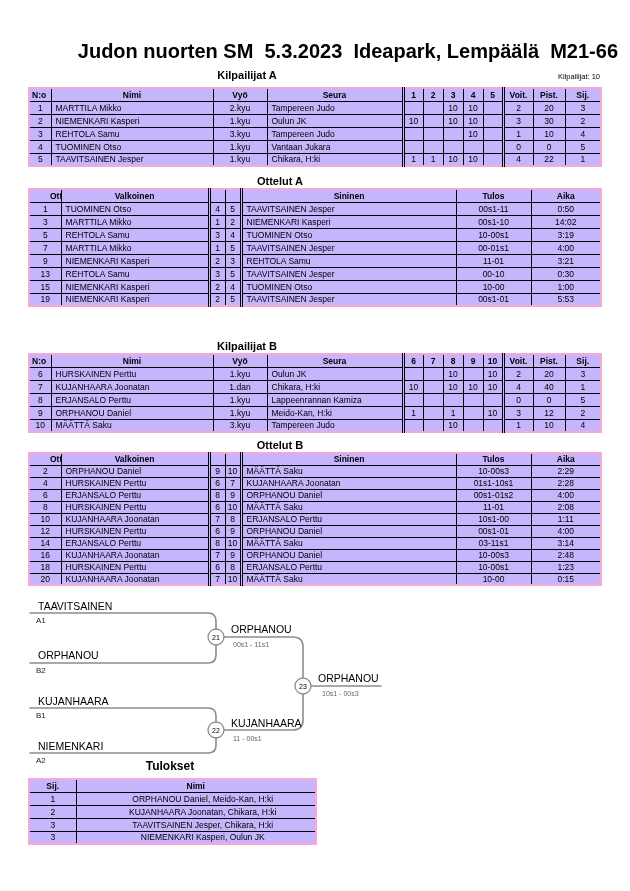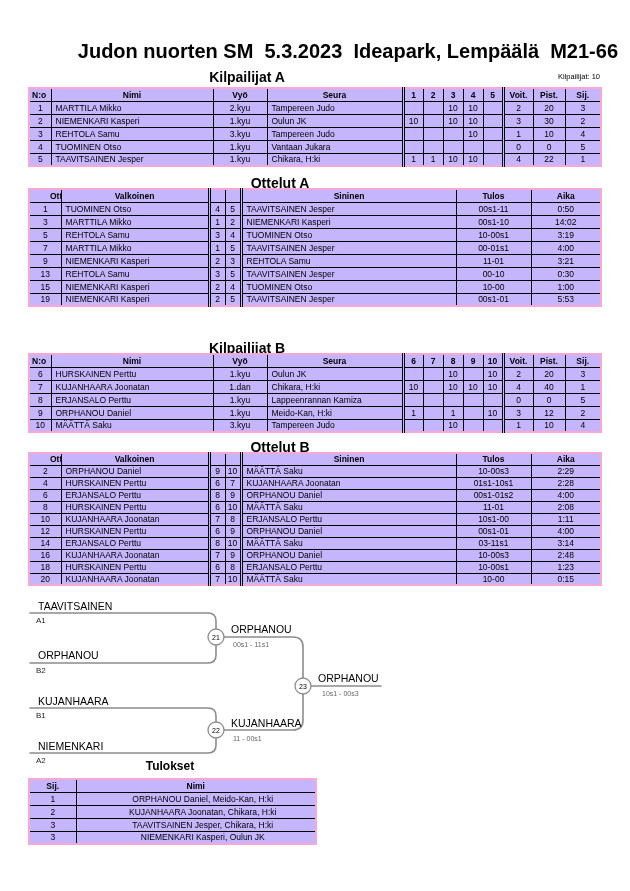--- a/index.html
+++ b/index.html
@@ -1,20 +1,20 @@
 <!DOCTYPE html>
 <html><head>
 <meta charset="utf-8">
 <style>
   *{margin:0;padding:0;box-sizing:border-box}
   html,body{background:#fff}
   body{width:630px;height:891px;position:relative;font-family:"Liberation Sans",sans-serif;color:#000;overflow:hidden}
   .abs{position:absolute}
   #title{top:40px;left:0;width:618px;text-align:right;font-size:20px;font-weight:bold;white-space:pre}
-  .sec-head{font-weight:bold;font-size:14px;text-align:center;left:0}
+  .sec-head{font-weight:bold;font-size:11px;text-align:center;left:0}
   #h-kilp-a{top:69px;width:494px}
   #h-ott-a{top:175px;width:560px}
   #h-kilp-b{top:340px;width:494px}
   #h-ott-b{top:439px;width:560px}
   #h-tulokset{top:759px;width:340px;font-size:12px}
   #lbl-count{top:72px;right:30px;font-size:7.5px}
   table{position:absolute;border-collapse:collapse;table-layout:fixed;border:2px solid #f9a8d4;background:#c4b5fd}
   th,td{border:1px solid #000;font-size:8.5px;height:13px;line-height:10px;text-align:center;white-space:nowrap;overflow:hidden;padding:0 2px}
   th{font-weight:bold}
   .rows12 th,.rows12 td{height:12px}

